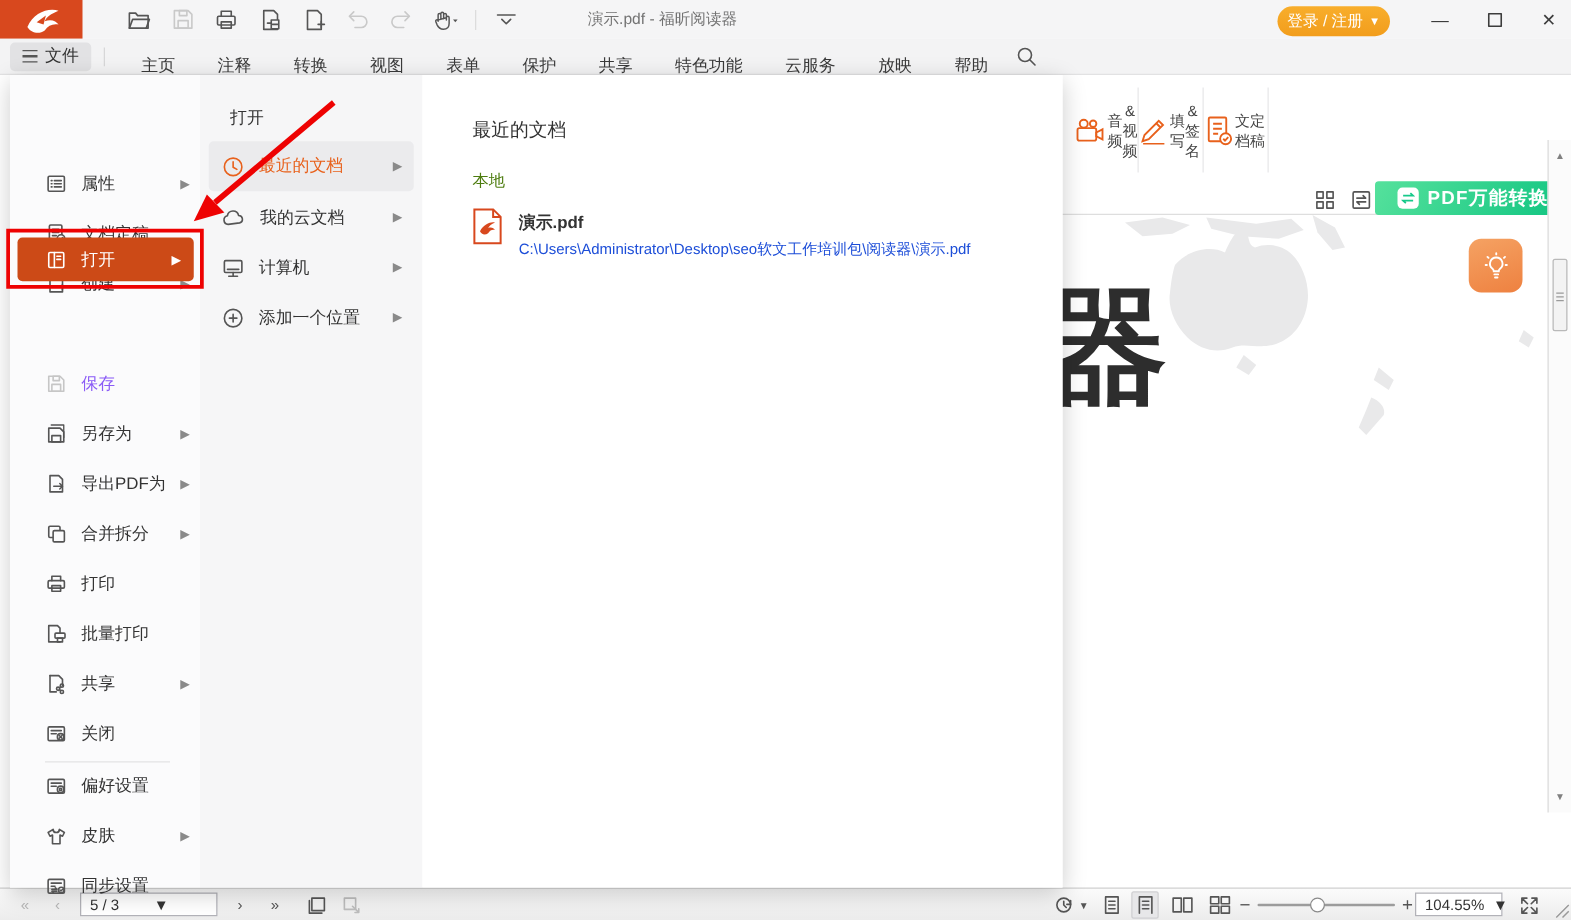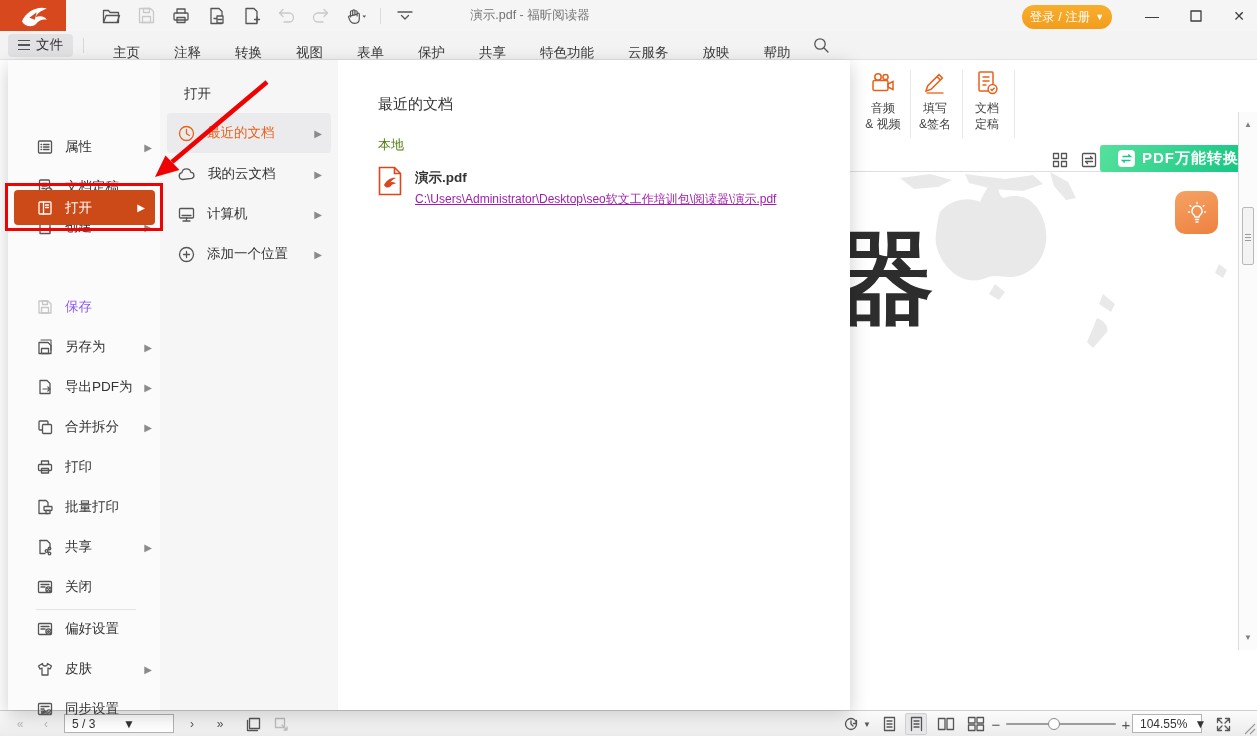--- a/index.html
+++ b/index.html
@@ -41,21 +41,21 @@
   .mb-sep { width:1px; height:15px; background:#d7d7d8; margin:0 12px 0 10px; }
   .mb-tab { padding:0 17px; font-size:13.5px; color:#3a3a3a; line-height:29px;margin-top:15px; }
   .mb-search { margin-left:4px; }
 
   
   .backpane { position:absolute; left:0; top:60px; width:1257px; height:650px;
     background:#fff; z-index:1; }
   .ribbon { position:absolute; left:845px; top:0; width:412px; height:88px;
     background:#fff; }
   .rb-btn { position:absolute; top:6px; width:50px; height:78px; display:flex;
-    flex-direction:column; align-items:center; }
+    flex-direction:row; align-items:center; }
   .rb-btn .rb-ic { height:34px; display:flex; align-items:center; }
   .rb-lbl { font-size:12px; color:#444; line-height:16px; text-align:center; }
   .rb-sep { position:absolute; top:10px; width:1px; height:68px; background:#e8e8e9; }
   .subbar { position:absolute; left:845px; top:88px; width:412px; height:24px;
     background:#fff; border-bottom:1px solid #dedede; }
   .sub-ic { position:absolute; top:2px; width:20px; height:20px; display:flex;
     align-items:center; justify-content:center; }
   .convert-btn { position:absolute; left:255px; top:-3px; width:157px; height:27px;
     background:linear-gradient(120deg,#55e19c,#10c481); color:#fff; display:flex;
     align-items:center; justify-content:center; gap:7px; font-size:15px;
@@ -130,21 +130,21 @@
   .op-item.active { background:#ebebed; color:#e8611c; }
   .op-item.active .ic { stroke:#e8611c; }
 
   .fm-detail { position:absolute; left:330px; top:0; width:512px; height:650px;
     background:#fff; }
   .rd-title { position:absolute; left:40px; top:35px; font-size:15px; color:#333; }
   .rd-section { position:absolute; left:40px; top:76px; font-size:13px; color:#4d7c0f; }
   .rd-file { position:absolute; left:40px; top:106px; width:440px; height:44px;
     display:flex; gap:13px; }
   .rd-name { font-size:13.5px; color:#333; font-weight:bold; padding-top:3px; }
-  .rd-path { font-size:12px; color:#a21caf; padding-top:4px;text-decoration:underline; }
+  .rd-path { font-size:12px; color:#1d4ed8; padding-top:4px; }
 
   
   .anno-rect { position:absolute; left:5px; top:183px; width:158px; height:48px;
     border:3px solid #ee0202; z-index:7; pointer-events:none; }
   .anno-svg { position:absolute; left:0; top:0; width:1257px; height:736px;
     z-index:8; pointer-events:none; }
 </style>
 </head>
 <body>
 

